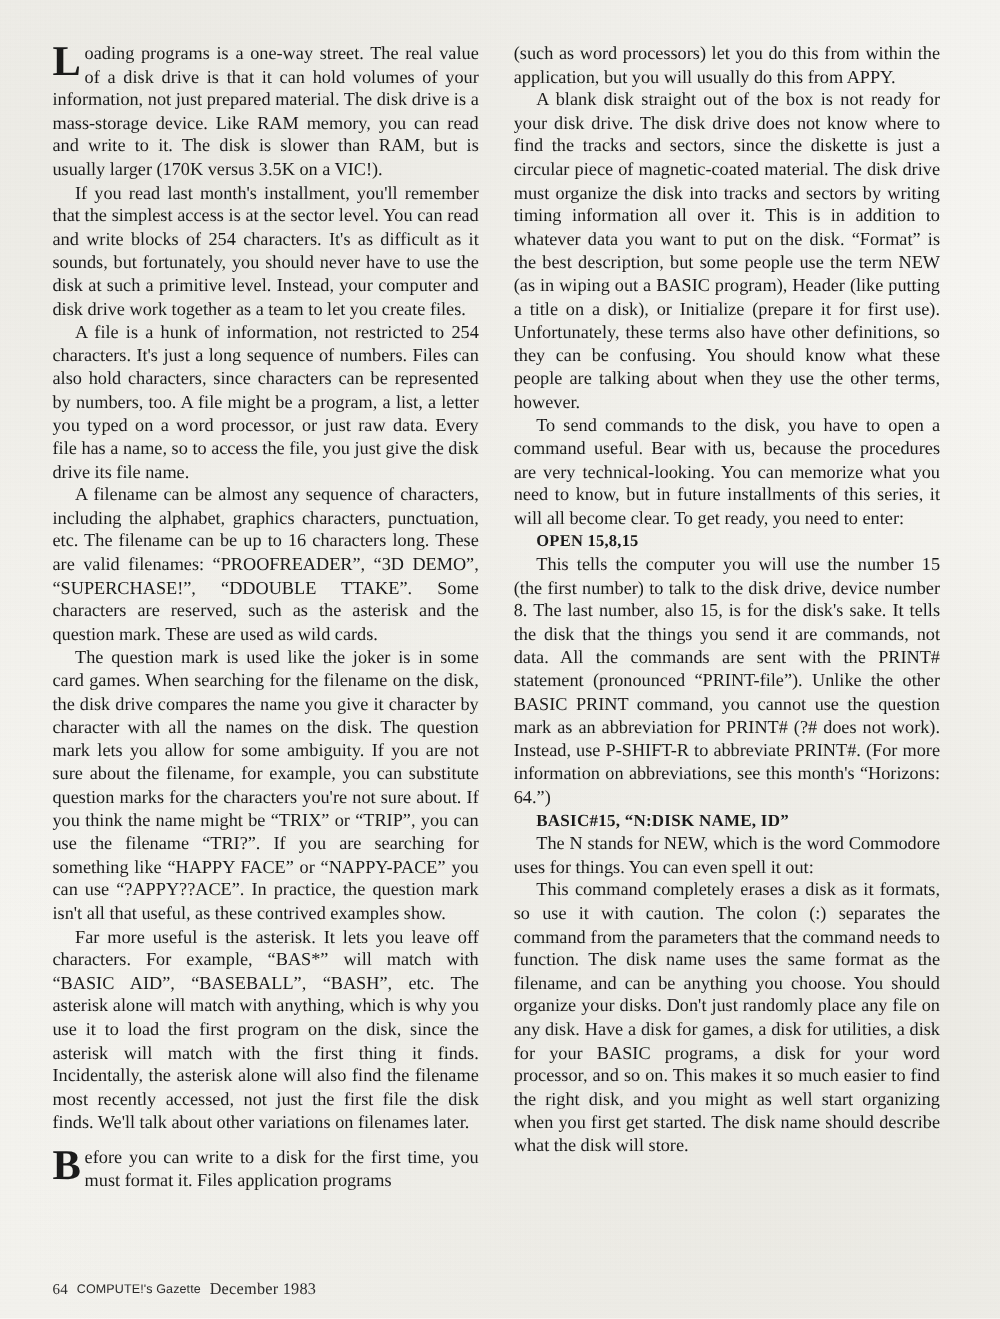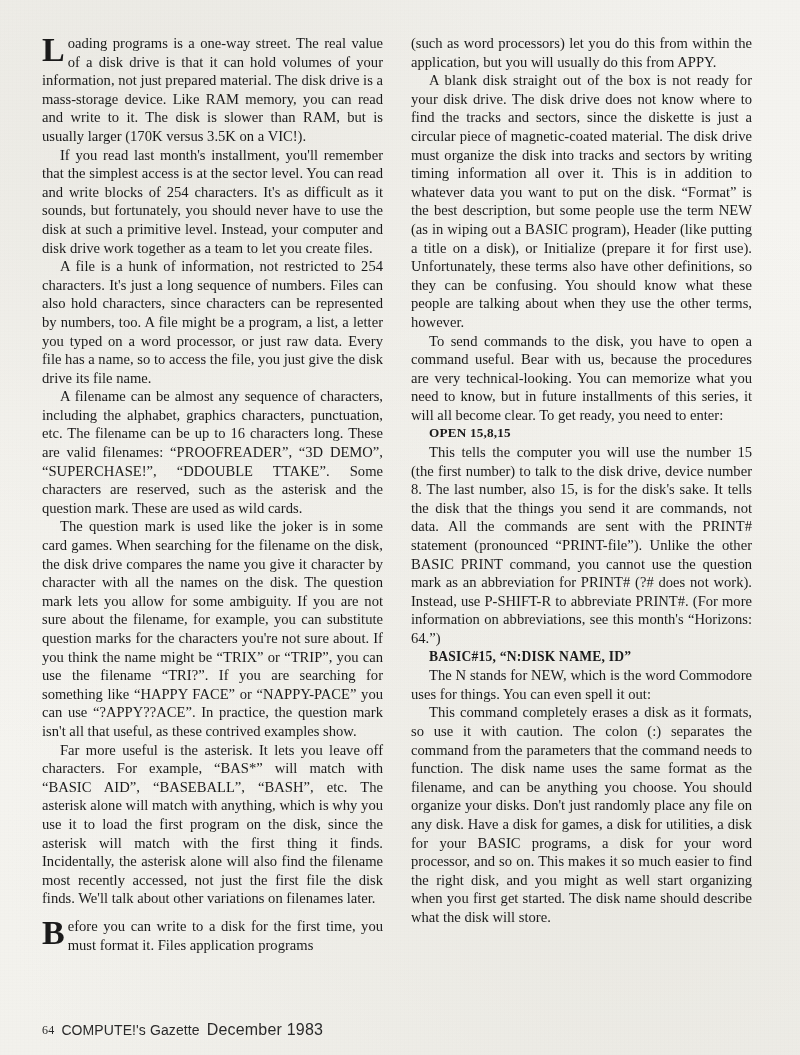--- a/index.html
+++ b/index.html
@@ -93,26 +93,26 @@
     color: #2a2a2a;
     display: flex;
     align-items: center;
     gap: 7px;
   }
   .footer .pagenum {
     font-size: 12px;
   }
   .footer .mast {
     font-family: "Liberation Sans", sans-serif;
-    font-size: 14px;
+    font-size: 10px;
     letter-spacing: 0.1px;
   }
   .footer .issue {
-    font-family: Liberation Sans, sans-serif;
-    font-size: 16px;
+    font-family: Liberation Serif, serif;
+    font-size: 13px;
   }
 </style>
 </head>
 <body>
 
 <div class="page">
   <div class="columns">
 
     <div class="col">
       <p class="dropcap-para"><span class="dropcap">L</span><span>oading programs is a one-way street. The real value of a disk drive is that it can hold volumes of your information, not just prepared material. The disk drive is a mass-storage device. Like RAM memory, you can read and write to it. The disk is slower than RAM, but is usually larger (170K versus 3.5K on a VIC!).</span></p>

